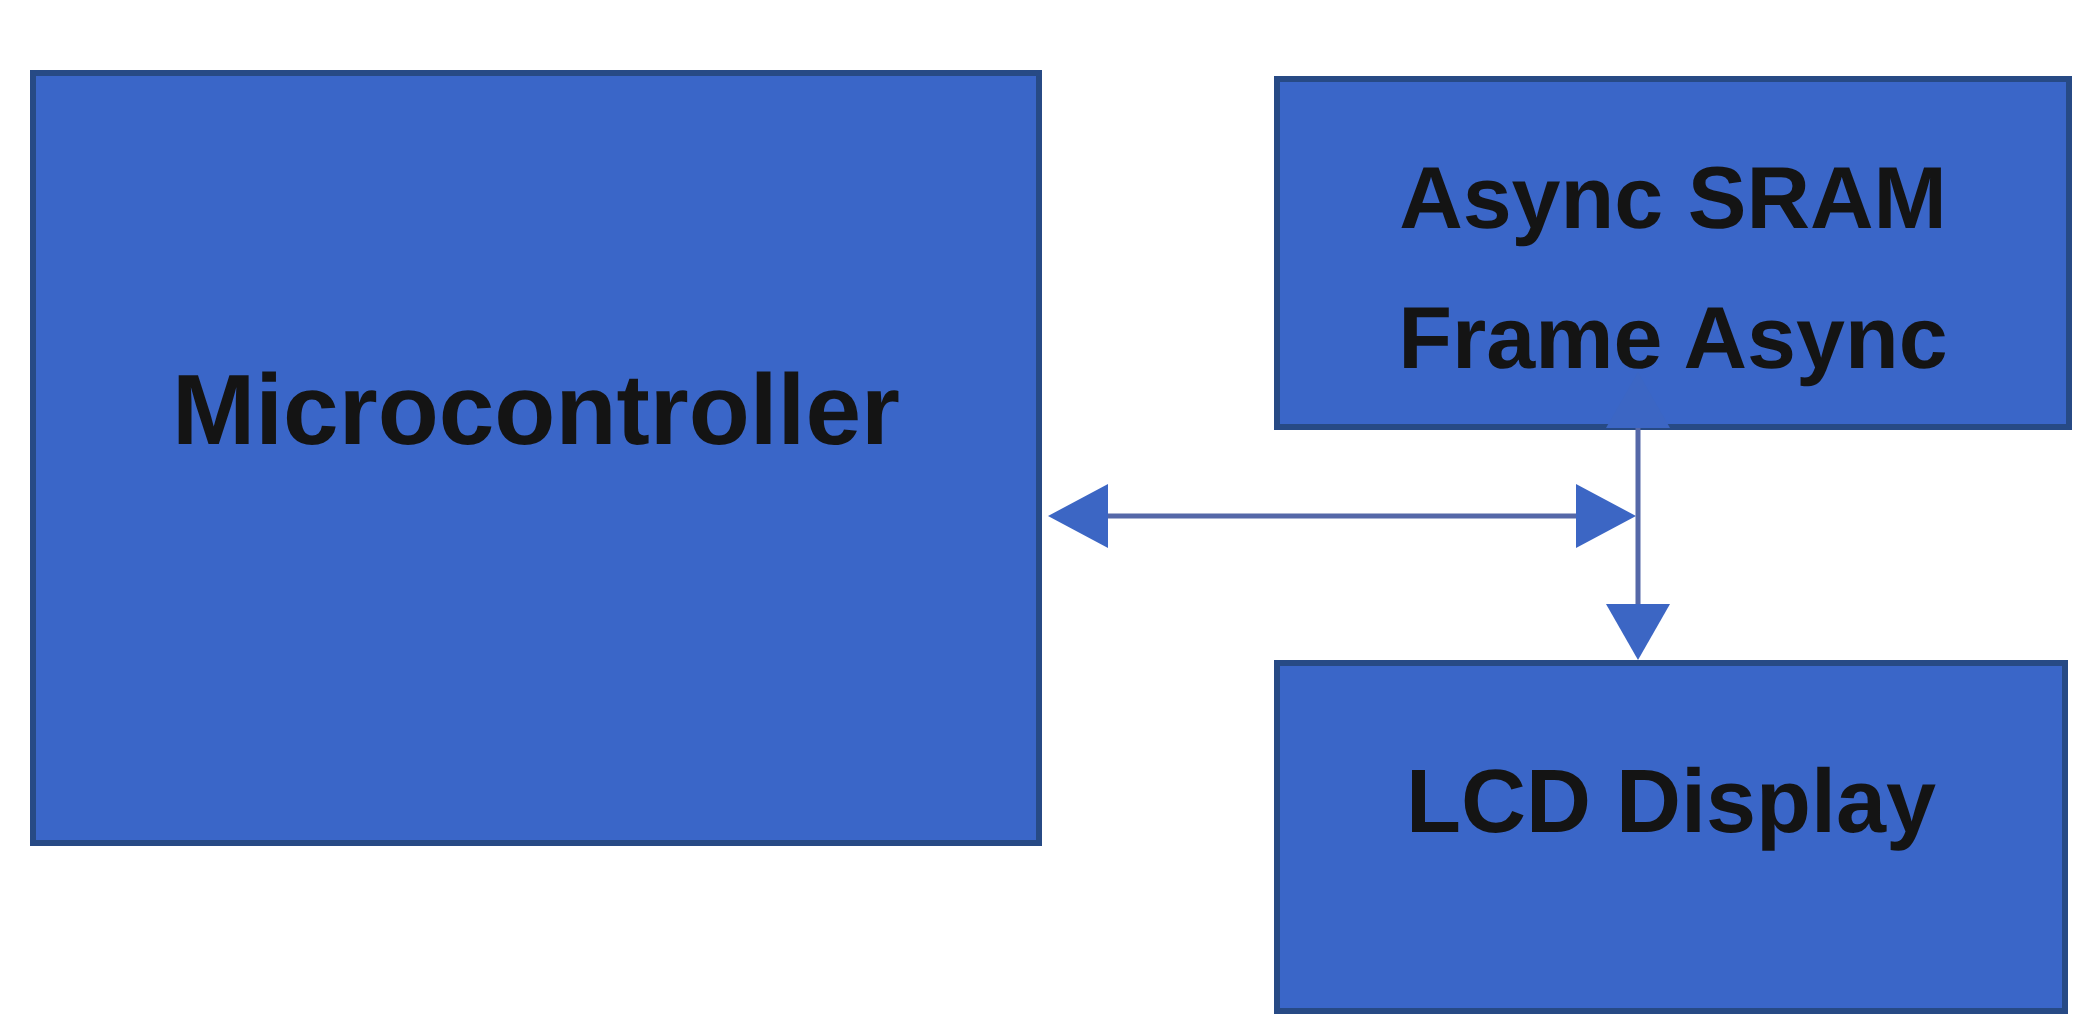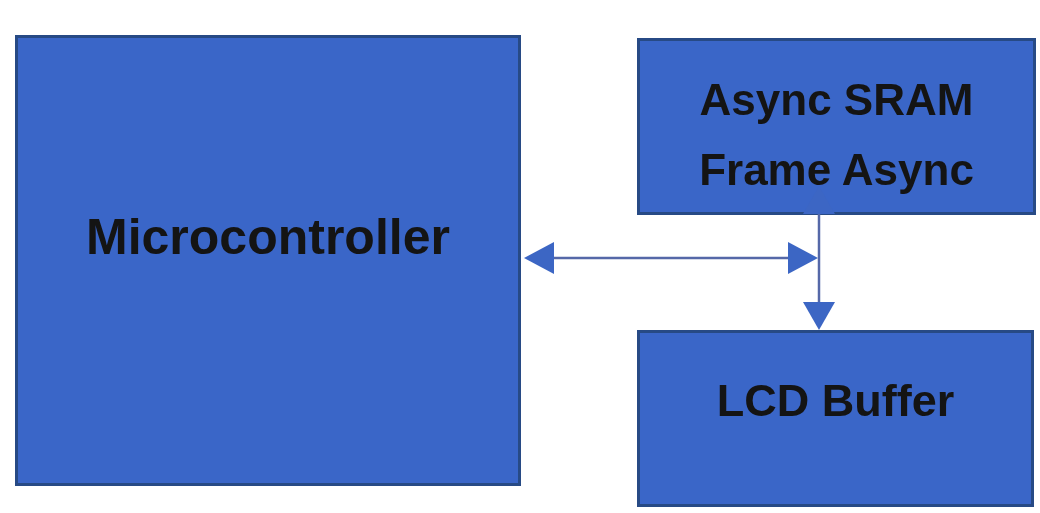--- a/index.html
+++ b/index.html
@@ -27,21 +27,21 @@
     display: flex;
     flex-direction: column;
     align-items: center;
     justify-content: center;
     color: var(--label-color);
     font-weight: bold;
     text-align: center;
   }
   .box-microcontroller {
     left: 15px; top: 35px;
-    width: 506px; height: 451px;
+    width: 506px; height: 388px;
     font-size: 50px;
   }
   .box-microcontroller .label { transform: translateY(-24px); }
   .box-sram {
     left: 637px; top: 6px;
     width: 399px; height: 177px;
     font-size: 44px;
     line-height: 1.58;
     margin-top: 32px;
   }
@@ -71,21 +71,21 @@
   </div>
 
   <div class="box box-sram">
     <div class="lines">
       <div>Async SRAM</div>
       <div>Frame Async</div>
     </div>
   </div>
 
   <div class="box box-lcd">
-    <span class="label">LCD Buffer</span>
+    <span class="label">LCD Display</span>
   </div>
 
   <svg class="arrow-layer" width="1040" height="513" viewBox="0 0 1040 513" xmlns="http://www.w3.org/2000/svg">
 
     <g>
       <line class="arrow-line" x1="550" y1="258" x2="792" y2="258"></line>
       <polygon class="arrow-head" points="524,258 554,242 554,274"></polygon>
       <polygon class="arrow-head" points="818,258 788,242 788,274"></polygon>
     </g>
 

